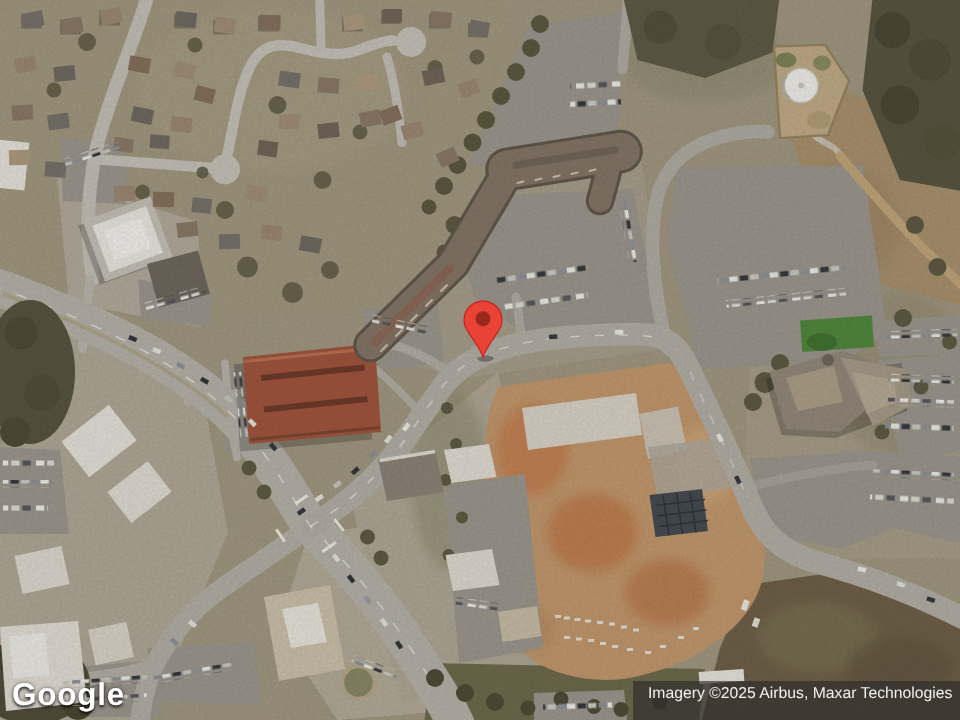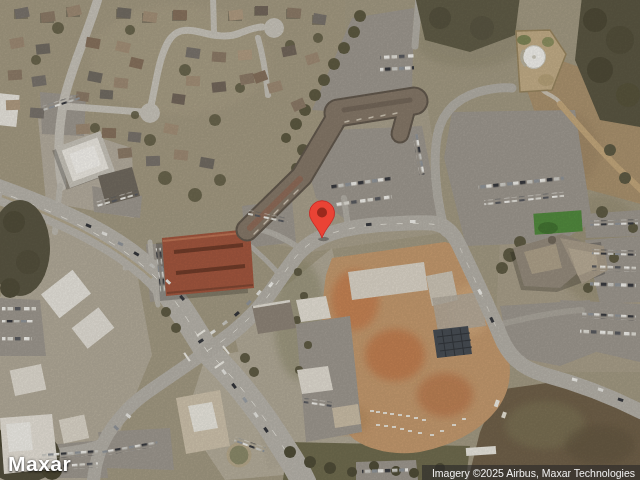--- a/index.html
+++ b/index.html
@@ -4,21 +4,21 @@
 <style>
   html,body{margin:0;padding:0;background:#222;}
   .stage{position:relative;width:640px;height:480px;overflow:hidden;
          font-family:"Liberation Sans",sans-serif;background:#a59c85;}
   .stage svg{position:absolute;left:0;top:0;display:block;}
   .google-logo{position:absolute;left:8px;bottom:4px;z-index:30;
     font-family:"Liberation Sans",sans-serif;font-weight:bold;font-size:21px;
     color:#fff;letter-spacing:.5px;
     text-shadow:0 1px 2px rgba(0,0,0,.7),0 0 3px rgba(0,0,0,.45);
     cursor:pointer;user-select:none;}
-  .attribution{position:absolute;right:0;bottom:0;z-index:30;height:15px;
+  .attribution{position:absolute;right:0;bottom:0;z-index:30;height:26px;
     background:rgba(40,40,40,.62);color:#f1f1f1;font-size:10.5px;
     line-height:17px;padding:0 5px 0 10px;white-space:nowrap;margin-left:32px;}
 </style>
 </head>
 <body>
 
 <div class="stage">
 
 <svg width="640" height="480" viewBox="0 0 640 480">
   <defs>
@@ -466,19 +466,19 @@
     <rect x="0" y="0" width="640" height="480" filter="url(#grain)" opacity=".10"></rect>
   </g>
 
   <g id="pin" transform="translate(322,238)">
     <ellipse cx="1.5" cy="1" rx="5.5" ry="2.2" fill="rgba(0,0,0,0.30)"></ellipse>
     <path d="M0,0 C-3,-8 -7.6,-12.6 -10.4,-17.6 A12.6,12.6 0 1 1 10.4,-17.6 C7.6,-12.6 3,-8 0,0 Z" fill="var(--pin-color,#EA4335)" stroke="var(--pin-edge,#C5221F)" stroke-width="0.8"></path>
     <circle cx="0" cy="-25.5" r="5" fill="var(--pin-dot,#9A291D)"></circle>
   </g>
 </svg>
 
-<div class="google-logo">Maxar</div>
+<div class="google-logo">Google</div>
 
 <div class="attribution">
   <span>Imagery ©2025 Airbus, Maxar Technologies</span>
 </div>
 
 </div>
 
 </body></html>

